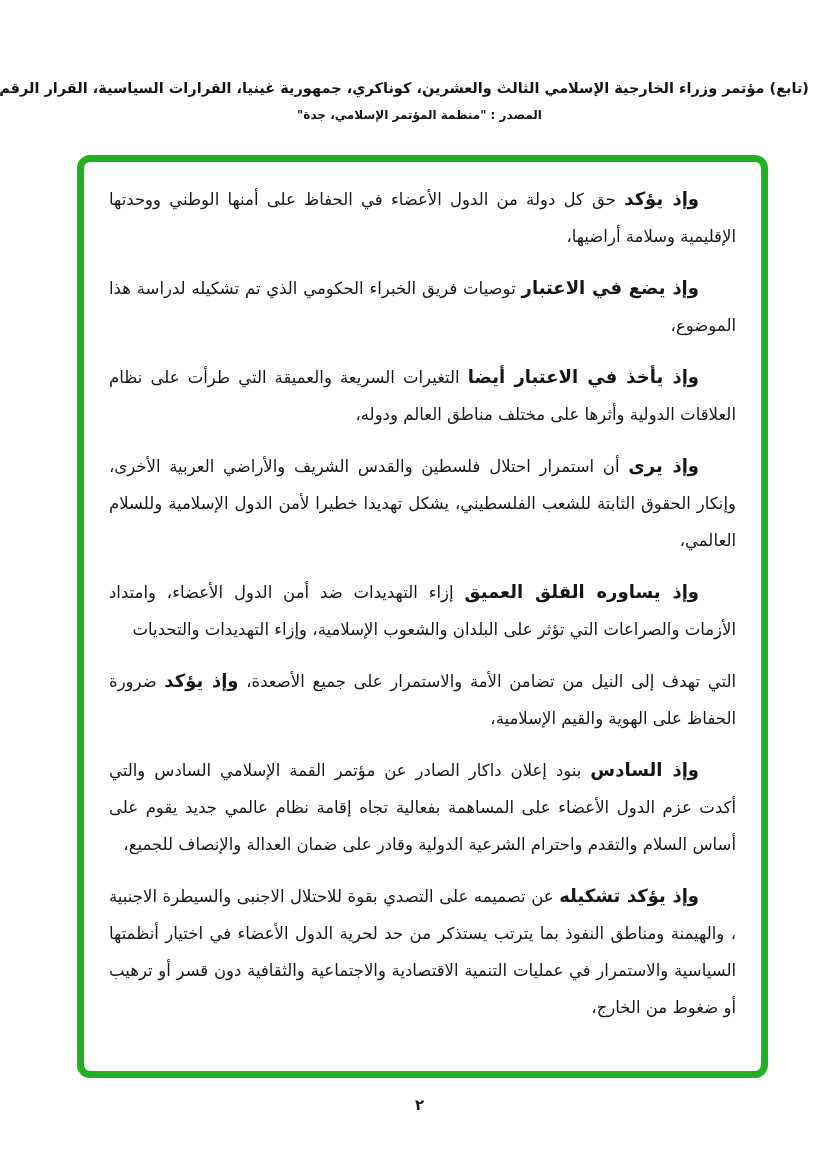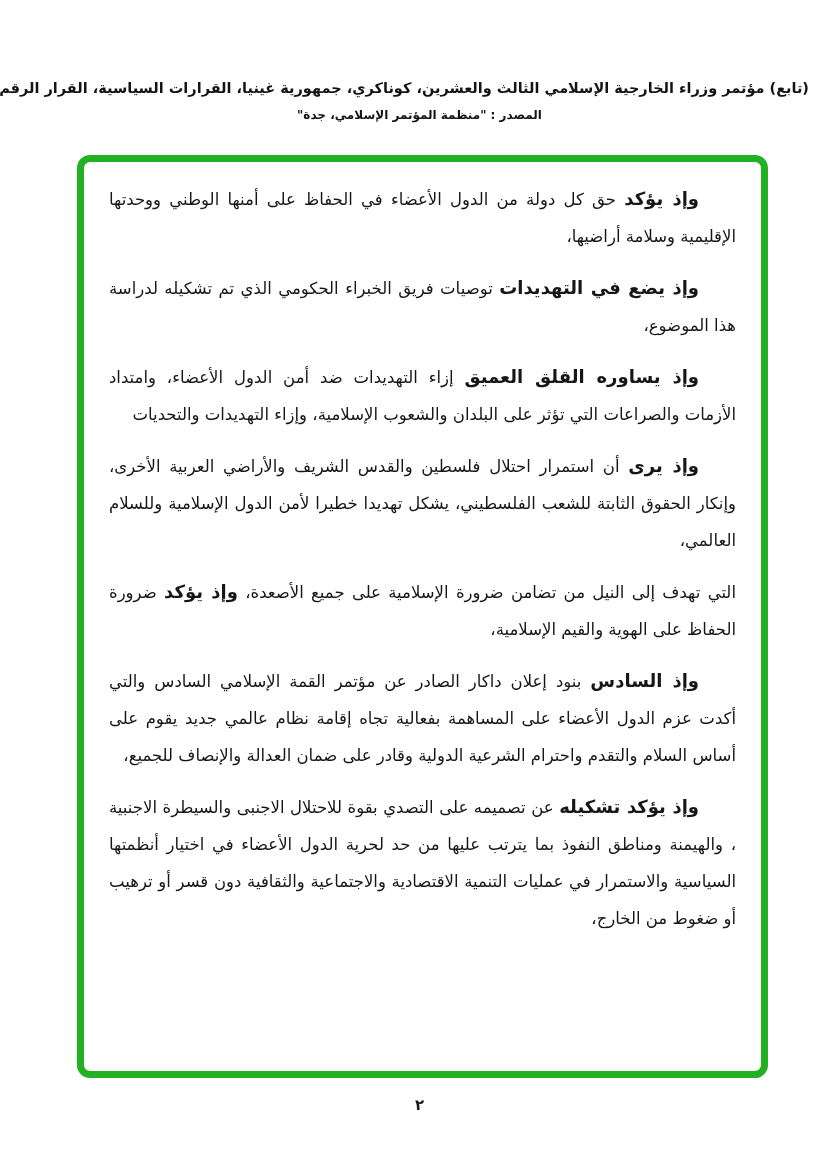--- a/index.html
+++ b/index.html
@@ -72,24 +72,25 @@
 <div class="page">
 
   <div class="doc-header">
     <div class="line1">(تابع) مؤتمر وزراء الخارجية الإسلامي الثالث والعشرين، كوناكري، جمهورية غينيا، القرارات السياسية، القرار الرقم ٢٣/١٧-س</div>
     <div class="line2">المصدر :  "منظمة المؤتمر الإسلامي، جدة"</div>
   </div>
 
   <div class="doc-frame" style="border-color: rgb(34, 177, 34);">
     <div>
         <p class="para indent"><span class="lead">وإذ يؤكد</span><span class="normal"> حق كل دولة من الدول الأعضاء في الحفاظ على أمنها الوطني ووحدتها الإقليمية وسلامة أراضيها،</span></p>
-        <p class="para indent"><span class="lead">وإذ يضع في التهديدات</span><span class="normal"> توصيات فريق الخبراء الحكومي الذي تم تشكيله لدراسة هذا الموضوع،</span></p>
+        <p class="para indent"><span class="lead">وإذ يضع في الاعتبار</span><span class="normal"> توصيات فريق الخبراء الحكومي الذي تم تشكيله لدراسة هذا الموضوع،</span></p>
+        <p class="para indent"><span class="lead">وإذ يأخذ في الاعتبار أيضا</span><span class="normal"> التغيرات السريعة والعميقة التي طرأت على نظام العلاقات الدولية وأثرها على مختلف مناطق العالم ودوله،</span></p>
+        <p class="para indent"><span class="lead">وإذ يرى</span><span class="normal"> أن استمرار احتلال فلسطين والقدس الشريف والأراضي العربية الأخرى، وإنكار الحقوق الثابتة للشعب الفلسطيني، يشكل تهديدا خطيرا لأمن الدول الإسلامية وللسلام العالمي،</span></p>
         <p class="para indent"><span class="lead">وإذ يساوره القلق العميق</span><span class="normal"> إزاء التهديدات ضد أمن الدول الأعضاء، وامتداد الأزمات والصراعات التي تؤثر على البلدان والشعوب الإسلامية، وإزاء التهديدات والتحديات</span></p>
-        <p class="para indent"><span class="lead">وإذ يرى</span><span class="normal"> أن استمرار احتلال فلسطين والقدس الشريف والأراضي العربية الأخرى، وإنكار الحقوق الثابتة للشعب الفلسطيني، يشكل تهديدا خطيرا لأمن الدول الإسلامية وللسلام العالمي،</span></p>
-        <p class="para"><span class="normal">التي تهدف إلى النيل من تضامن ضرورة الإسلامية على جميع الأصعدة، </span><span class="lead">وإذ يؤكد</span><span class="normal"> ضرورة الحفاظ على الهوية والقيم الإسلامية،</span></p>
+        <p class="para"><span class="normal">التي تهدف إلى النيل من تضامن الأمة والاستمرار على جميع الأصعدة، </span><span class="lead">وإذ يؤكد</span><span class="normal"> ضرورة الحفاظ على الهوية والقيم الإسلامية،</span></p>
         <p class="para indent"><span class="lead">وإذ السادس</span><span class="normal"> بنود إعلان داكار الصادر عن مؤتمر القمة الإسلامي السادس والتي أكدت عزم الدول الأعضاء على المساهمة بفعالية تجاه إقامة نظام عالمي جديد يقوم على أساس السلام والتقدم واحترام الشرعية الدولية وقادر على ضمان العدالة والإنصاف للجميع،</span></p>
-        <p class="para indent"><span class="lead">وإذ يؤكد تشكيله</span><span class="normal"> عن تصميمه على التصدي بقوة للاحتلال الاجنبى والسيطرة الاجنبية ، والهيمنة ومناطق النفوذ بما يترتب عليها من حد لحرية الدول الأعضاء في اختيار أنظمتها السياسية والاستمرار في عمليات التنمية الاقتصادية والاجتماعية والثقافية دون قسر أو ترهيب أو ضغوط من الخارج،</span></p>
+        <p class="para indent"><span class="lead">وإذ يؤكد تشكيله</span><span class="normal"> عن تصميمه على التصدي بقوة للاحتلال الاجنبى والسيطرة الاجنبية ، والهيمنة ومناطق النفوذ بما يترتب يستذكر من حد لحرية الدول الأعضاء في اختيار أنظمتها السياسية والاستمرار في عمليات التنمية الاقتصادية والاجتماعية والثقافية دون قسر أو ترهيب أو ضغوط من الخارج،</span></p>
       </div>
   </div>
 
   <div class="page-number">٢</div>
 
 </div>
 
 </body></html>

